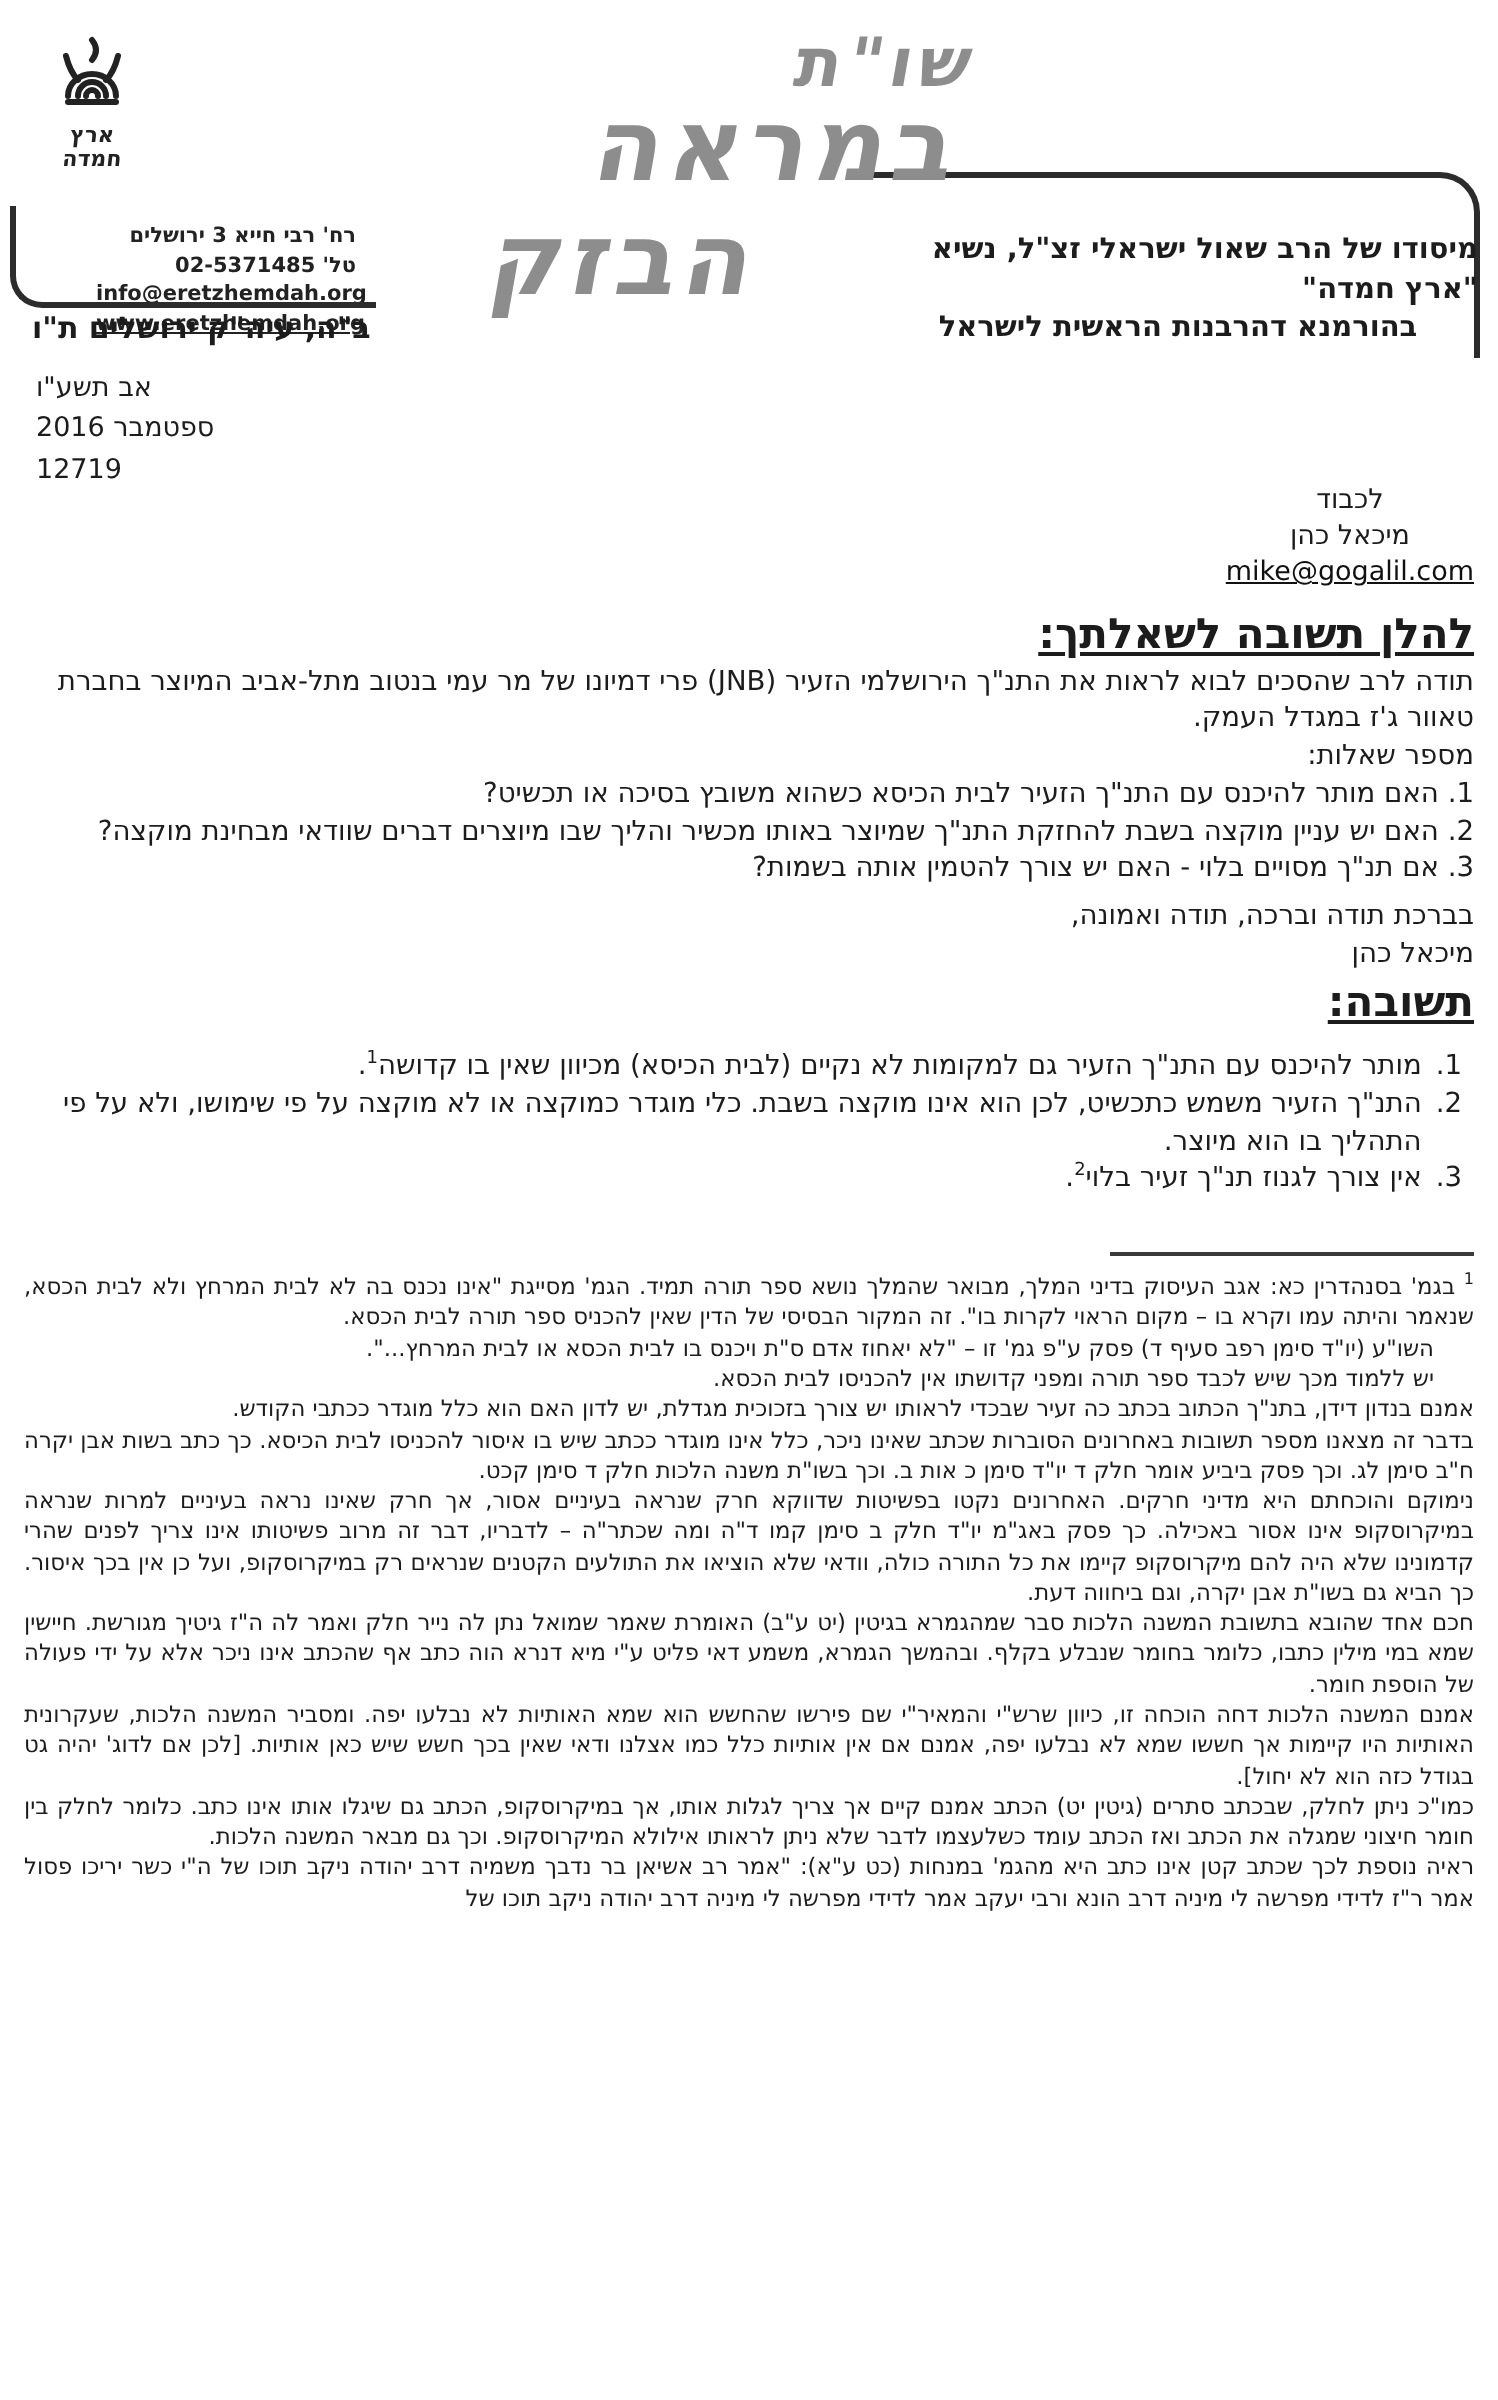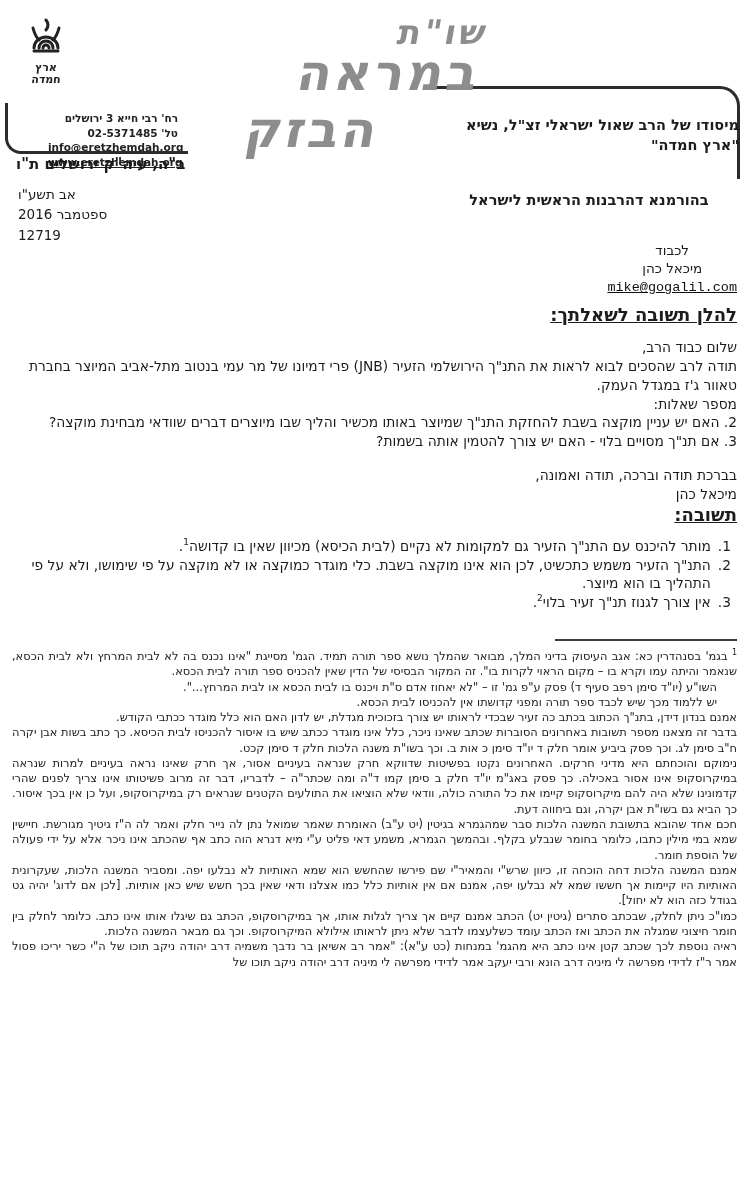--- a/index.html
+++ b/index.html
@@ -27,38 +27,38 @@
                    border-top-right-radius:20px; }
 
   .title-word { position:absolute; color:#8d8d8d; font-weight:bold;
                 transform:skewX(-10deg); letter-spacing:3px; direction:rtl; white-space:nowrap; }
   .t1 { top:12px;  left:398px; font-size:34px; }
   .t2 { top:44px;  left:298px; font-size:50px; }
   .t3 { top:101px; left:246px; font-size:50px; }
 
   .subtitle { position:absolute; top:116px; right:10px; width:300px; direction:rtl;
               font-size:14.5px; font-weight:600; line-height:1.35; text-align:right; }
-  .subtitle .s2 { text-align:center;margin-top:36px; }
+  .subtitle .s2 { text-align:center; }
 
   .blessing { position:absolute; top:155px; left:16px; direction:rtl;
               font-size:15px; font-weight:600; white-space:nowrap; }
 
   .meta { position:absolute; top:184px; left:18px; direction:rtl; text-align:left;
           font-size:13.5px; line-height:1.5; }
 
   .recipient { position:absolute; top:241px; right:12px; direction:rtl; text-align:center;
                font-size:13.5px; line-height:1.35; }
-  .recipient a { color:#111;font-family:Liberation Mono, monospace; }
+  .recipient a { color:#111; }
 
   
   .content { position:absolute; top:303px; right:12px; left:12px; direction:rtl;
              text-align:right; font-size:13.8px; line-height:1.36; }
-  .h-underline { font-size:18px; font-weight:bold; text-decoration:underline; }
+  .h-underline { font-size:21px; font-weight:bold; text-decoration:underline; }
   .greeting { margin-top:11px; }
-  .closing { margin-top:15px; }
+  .closing { margin-top:5px; }
   .answer-head { }
   .ans-list { margin-top:9px; }
   .ans-row { display:flex; gap:7px; margin-right:6px; }
   .ans-num { flex:0 0 auto; }
   sup { font-size:9px; line-height:0; }
 
   
   .fn-sep { margin-top:27px; width:182px; border-top:2px solid #3a3a3a; }
   .footnotes { margin-top:8px; font-size:11.4px; line-height:1.34; text-align:justify; }
   .footnotes p { margin:0; }
@@ -117,24 +117,24 @@
 
   <div class="recipient">
     <div>לכבוד</div>
     <div>מיכאל כהן</div>
     <div><a href="#">mike@gogalil.com</a></div>
   </div>
 
   <div class="content">
     <div class="h-underline">להלן תשובה לשאלתך:</div>
 
-    <div class="greeting">שלום כבוד הרב,</div>
     <div>תודה לרב שהסכים לבוא לראות את התנ"ך הירושלמי הזעיר (JNB) פרי דמיונו של מר עמי בנטוב מתל-אביב המיוצר בחברת טאוור ג'ז במגדל העמק.</div>
     <div>מספר שאלות:</div>
 
+    <div>1. האם מותר להיכנס עם התנ"ך הזעיר לבית הכיסא כשהוא משובץ בסיכה או תכשיט?</div>
     <div>2. האם יש עניין מוקצה בשבת להחזקת התנ"ך שמיוצר באותו מכשיר והליך שבו מיוצרים דברים שוודאי מבחינת מוקצה?</div>
     <div>3. אם תנ"ך מסויים בלוי - האם יש צורך להטמין אותה בשמות?</div>
 
     <div class="closing">
       <div>בברכת תודה וברכה, תודה ואמונה,</div>
       <div>מיכאל כהן</div>
     </div>
 
     <div class="h-underline answer-head">תשובה:</div>
 

